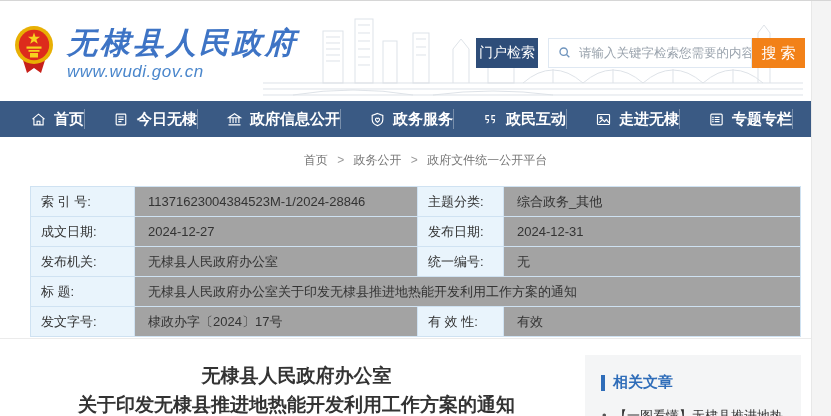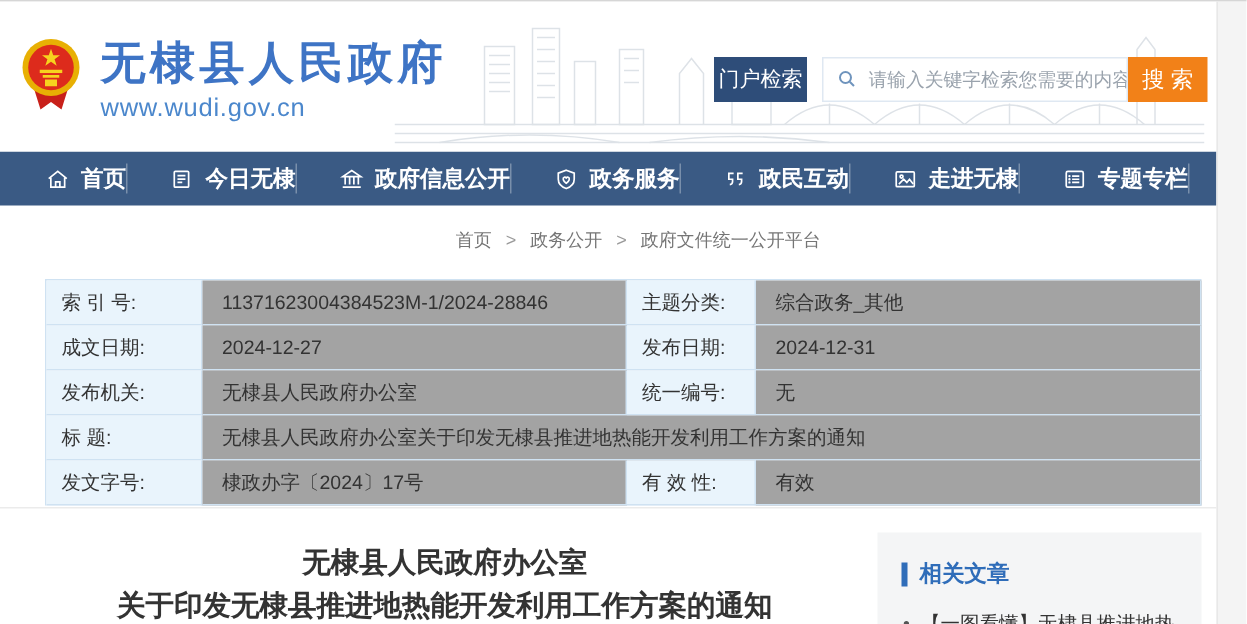--- a/index.html
+++ b/index.html
@@ -14,21 +14,21 @@
   
   .scrollbar-track {
     position:absolute; top:0; right:0; width:20px; height:416px;
     background:#f4f4f4; border-left:1px solid #e8e8e8; z-index:50;
   }
 
   
   .header { position:relative; height:100px; background:#fff; overflow:hidden; }
   .skyline { position:absolute; right:8px; top:2px; opacity:.65; }
   .logo-wrap { position:absolute; left:14px; top:22px; display:flex; align-items:flex-start; z-index:2; }
-  .site-text { margin-left:13px; padding-top:4px; }
+  .site-text { margin-left:13px; padding-top:4px;font-style:italic; }
   .site-name { font-size:30px; font-weight:bold; color:#3e74c5; letter-spacing:3px; line-height:1.05; }
   .site-url  { font-size:17px; color:#4b87cc; margin-top:3px; letter-spacing:.5px; }
 
   .search-area { position:absolute; top:37px; right:6px; display:flex; align-items:center; z-index:3; }
   .portal-btn {
     width:62px; height:30px; background:#2e4d79; color:#fff; font-size:14px;
     border:none; cursor:pointer; margin-right:10px; font-family:inherit;
   }
   .search-box {
     width:204px; height:30px; background:#fff; border:1px solid #dfe8f2;

